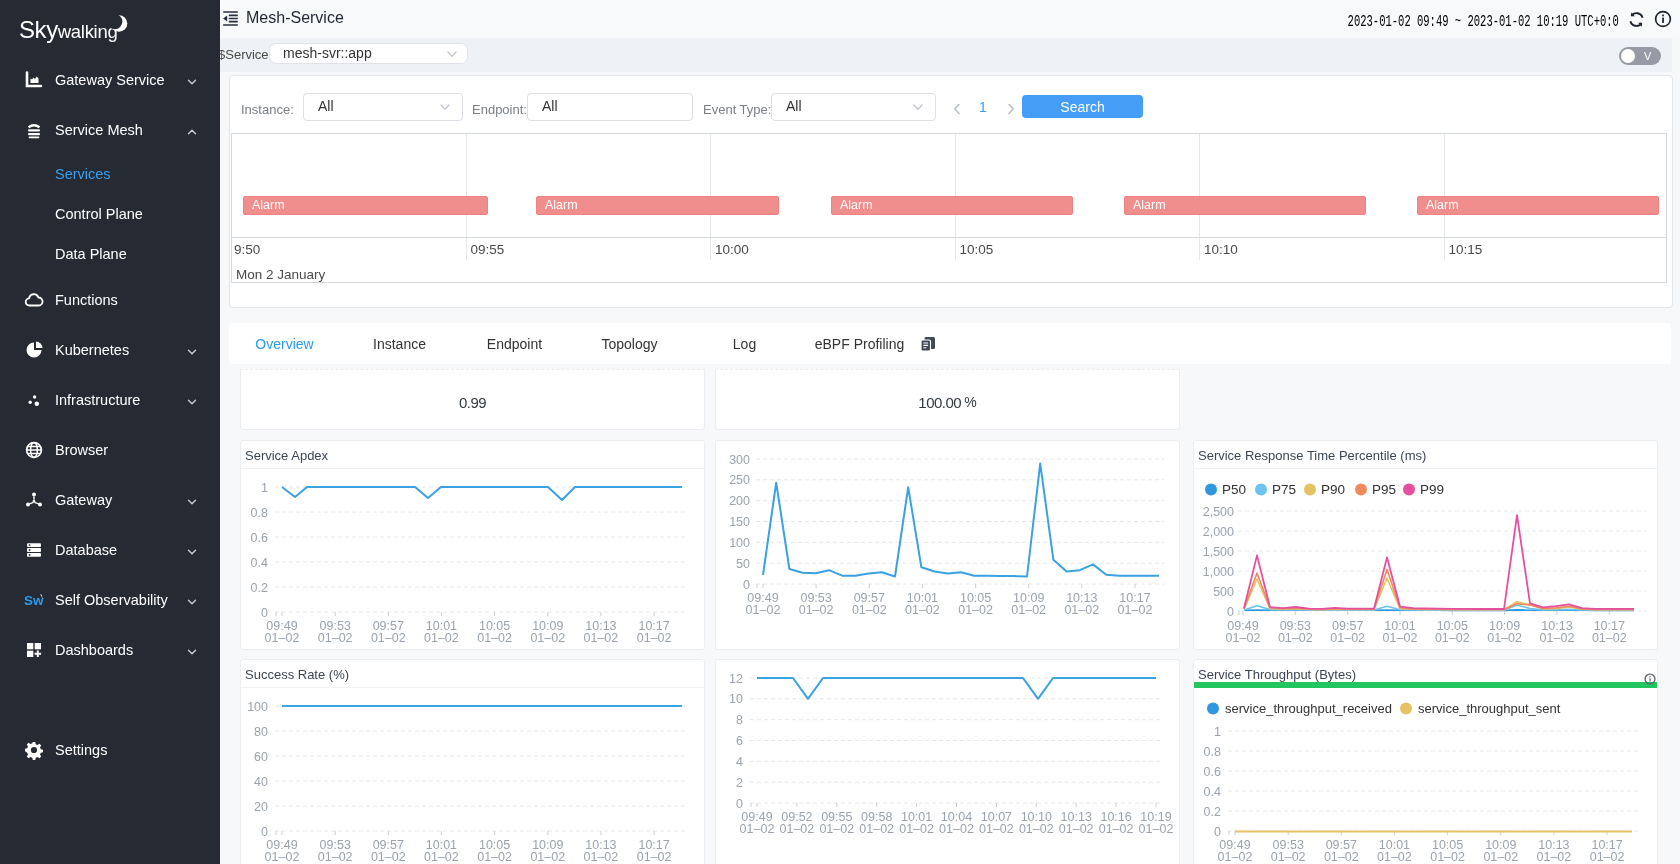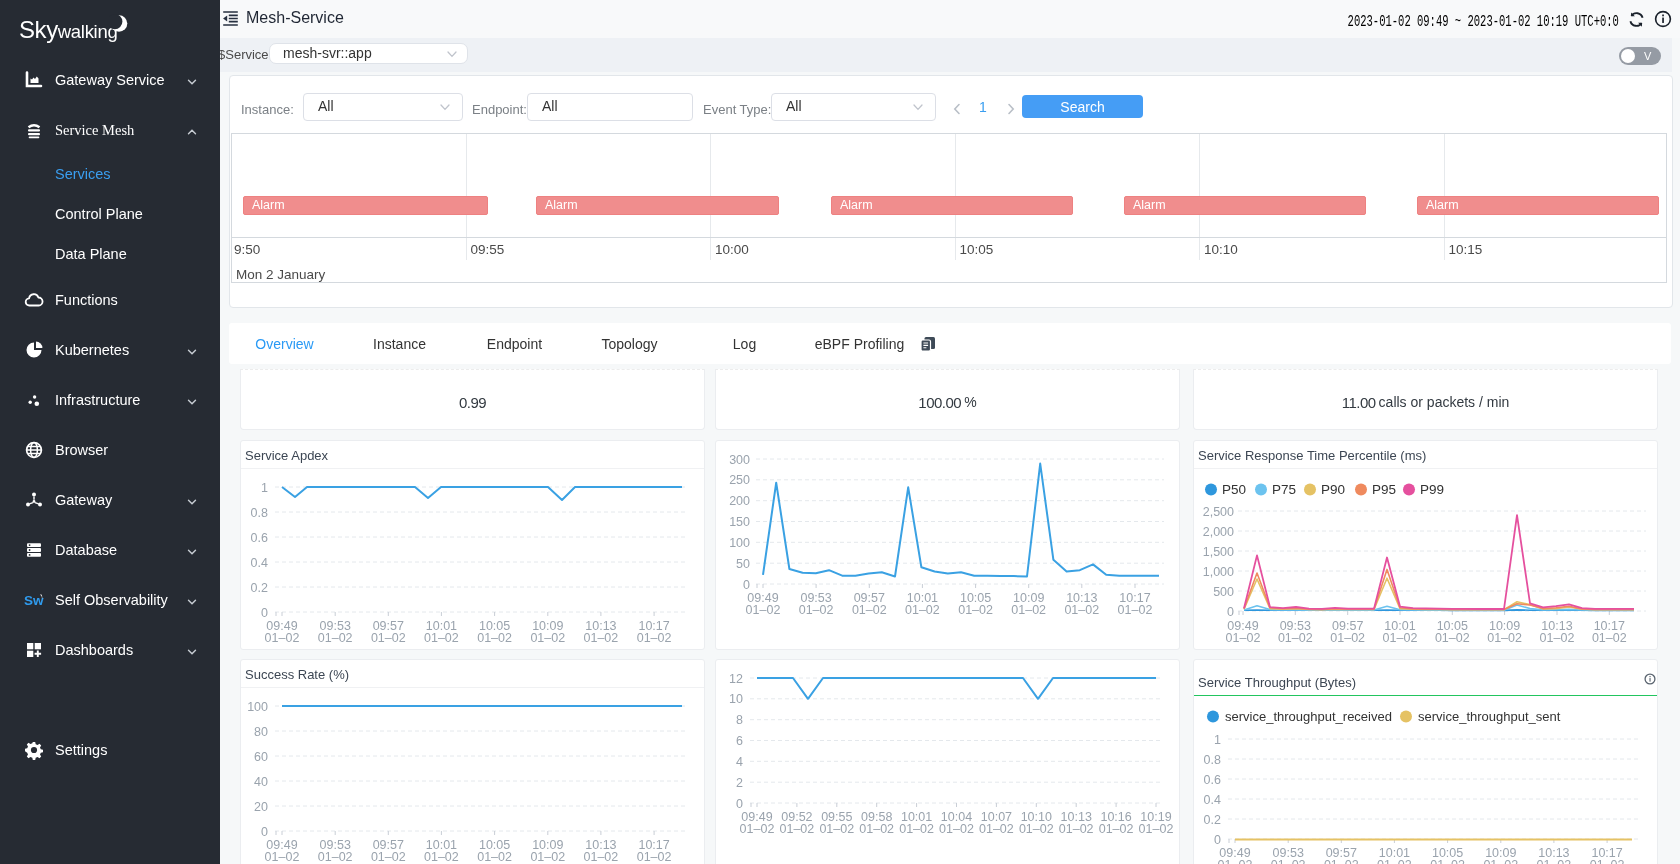--- a/index.html
+++ b/index.html
@@ -109,24 +109,20 @@
           <rect x="1" y="4" width="9.5" height="11" rx="1.5" fill="#3e4a57" stroke="#fff" stroke-width="1.2"></rect>
           <path d="M3.4 7h4.7M3.4 9.4h4.7M3.4 11.8h3" stroke="#fff" stroke-width="1.1"></path>
         </svg></div>
     </div>
 <div style="position:absolute;left:240px;top:369px;width:465px;height:61px;background:#fff;border:1px solid #ebedf0;border-top:1px dashed #ececec;border-radius:0 0 4px 4px;box-sizing:border-box;display:flex;align-items:center;justify-content:center;padding-top:5px;color:#333a41;">
       <span style="font-size:15px;letter-spacing:-0.5px;">0.99</span>
     </div>
     <div style="position:absolute;left:715px;top:369px;width:465px;height:61px;background:#fff;border:1px solid #ebedf0;border-top:1px dashed #ececec;border-radius:0 0 4px 4px;box-sizing:border-box;display:flex;align-items:center;justify-content:center;padding-top:5px;color:#333a41;">
       <span style="font-size:15px;letter-spacing:-0.5px;">100.00</span>
       <span style="font-size:14px;margin-left:3px;">%</span>
-    </div>
-    <div style="position:absolute;left:1193px;top:369px;width:465px;height:61px;background:#fff;border:1px solid #ebedf0;border-top:1px dashed #ececec;border-radius:0 0 4px 4px;box-sizing:border-box;display:flex;align-items:center;justify-content:center;padding-top:5px;color:#333a41;">
-      <span style="font-size:15px;letter-spacing:-0.5px;">11.00</span>
-      <span style="font-size:14px;margin-left:3px;">calls or packets / min</span>
     </div>
 <div style="position:absolute;left:240px;top:440px;width:465px;height:210px;background:#fff;border:1px solid #ebedf0;border-radius:3px;box-sizing:border-box;overflow:hidden;"><div style="height:28px;border-bottom:1px solid #f0f1f3;box-sizing:border-box;">
         <div style="padding:7px 0 0 4px;font-size:13px;color:#3c4653;">Service Apdex</div>
       </div><svg width="462" height="182" viewBox="0 0 462 182" font-family="Liberation Sans,sans-serif">
         <line x1="34" y1="18" x2="445" y2="18" stroke="#e4e8ec" stroke-width="1" stroke-dasharray="4 3"></line>
         <line x1="34" y1="43" x2="445" y2="43" stroke="#e4e8ec" stroke-width="1" stroke-dasharray="4 3"></line>
         <line x1="34" y1="68" x2="445" y2="68" stroke="#e4e8ec" stroke-width="1" stroke-dasharray="4 3"></line>
         <line x1="34" y1="93" x2="445" y2="93" stroke="#e4e8ec" stroke-width="1" stroke-dasharray="4 3"></line>
         <line x1="34" y1="118" x2="445" y2="118" stroke="#e4e8ec" stroke-width="1" stroke-dasharray="4 3"></line>
         <line x1="34" y1="143" x2="445" y2="143" stroke="#e4e8ec" stroke-width="1" stroke-dasharray="4 3"></line>
@@ -347,21 +343,21 @@
         <text x="320.3" y="161" text-anchor="middle" font-size="12.5" fill="#9aa3ad">10:10</text>
         <text x="320.3" y="172.5" text-anchor="middle" font-size="12.5" fill="#9aa3ad">01–02</text>
         <text x="360.2" y="161" text-anchor="middle" font-size="12.5" fill="#9aa3ad">10:13</text>
         <text x="360.2" y="172.5" text-anchor="middle" font-size="12.5" fill="#9aa3ad">01–02</text>
         <text x="400.1" y="161" text-anchor="middle" font-size="12.5" fill="#9aa3ad">10:16</text>
         <text x="400.1" y="172.5" text-anchor="middle" font-size="12.5" fill="#9aa3ad">01–02</text>
         <text x="440.0" y="161" text-anchor="middle" font-size="12.5" fill="#9aa3ad">10:19</text>
         <text x="440.0" y="172.5" text-anchor="middle" font-size="12.5" fill="#9aa3ad">01–02</text>
         <polyline points="41.0,18.0 77.0,18.0 92.0,38.8 107.0,18.0 307.0,18.0 322.0,38.8 337.0,18.0 440.0,18.0" fill="none" stroke="#3aa1e3" stroke-width="2" stroke-linejoin="round"></polyline>
       </svg></div>
-    <div style="position:absolute;left:1193px;top:659px;width:465px;height:210px;background:#fff;border:1px solid #ebedf0;border-radius:3px;box-sizing:border-box;overflow:hidden;"><div style="height:28px;border-bottom:1px solid #22c55e;box-sizing:border-box;margin-top:8px;">
+    <div style="position:absolute;left:1193px;top:659px;width:465px;height:210px;background:#fff;border:1px solid #ebedf0;border-radius:3px;box-sizing:border-box;overflow:hidden;"><div style="height:28px;border-bottom:6px solid #22c55e;box-sizing:border-box;">
         <div style="padding:7px 0 0 4px;font-size:13px;color:#3c4653;">Service Throughput (Bytes)</div>
       </div><div style="position:absolute;left:450px;top:11px;"><svg width="12" height="12" viewBox="0 0 20 20">
           <circle cx="10" cy="10" r="8.2" fill="none" stroke="#5b6570" stroke-width="2.2"></circle>
           <rect x="9.1" y="8.4" width="1.9" height="6" fill="#5b6570"></rect>
           <rect x="9.1" y="5" width="1.9" height="2" fill="#5b6570"></rect>
         </svg></div><svg width="462" height="182" viewBox="0 0 462 182" font-family="Liberation Sans,sans-serif">
         <line x1="34" y1="43" x2="445" y2="43" stroke="#e4e8ec" stroke-width="1" stroke-dasharray="4 3"></line>
         <line x1="34" y1="63" x2="445" y2="63" stroke="#e4e8ec" stroke-width="1" stroke-dasharray="4 3"></line>
         <line x1="34" y1="83" x2="445" y2="83" stroke="#e4e8ec" stroke-width="1" stroke-dasharray="4 3"></line>
         <line x1="34" y1="103" x2="445" y2="103" stroke="#e4e8ec" stroke-width="1" stroke-dasharray="4 3"></line>
@@ -413,21 +409,21 @@
       <div style="position:absolute;left:0;top:55px;width:220px;height:50px;">
         <div style="position:absolute;left:24px;top:15px;"><svg width="20" height="20" viewBox="0 0 20 20">
             <path d="M3 2.5v13.5h14" stroke="#fff" stroke-width="2.6" fill="none" stroke-linecap="round"></path>
             <path d="M6.5 13 L6.5 8.5 8 9.5 9.5 7.5 11 9 12.8 6.5 14.5 8.5 14.5 13 Z" fill="#fff"></path>
           </svg></div>
         <div style="position:absolute;left:55px;top:0;height:50px;display:flex;align-items:center;font-size:14.5px;color:#fff;">Gateway Service</div>
         <div style="position:absolute;left:186px;top:19px;"><svg width="12" height="12" viewBox="0 0 12 12">
             <path d="M2.5 4.2 6 7.8 9.5 4.2" stroke="#c7ccd3" stroke-width="1.4" fill="none" stroke-linecap="round"></path>
           </svg></div>
       </div>
-      <div style="position:absolute;left:0;top:105px;width:220px;height:50px;font-family:Liberation Serif, serif;">
+      <div style="position:absolute;left:0;top:105px;width:220px;height:50px;">
         <div style="position:absolute;left:24px;top:15px;"><svg width="20" height="20" viewBox="0 0 20 20">
             <path d="M4.5 7.2 Q10 3.2 15.5 7.2" stroke="#fff" stroke-width="2.4" fill="none"></path>
             <rect x="4" y="9.2" width="12" height="2.2" rx="1" fill="#fff"></rect>
             <rect x="4" y="13" width="12" height="2.2" rx="1" fill="#fff"></rect>
             <rect x="4.7" y="16.6" width="10.6" height="1.6" rx="0.8" fill="#fff"></rect>
           </svg></div>
         <div style="position:absolute;left:55px;top:0;height:50px;display:flex;align-items:center;font-size:14.5px;color:#fff;">Service Mesh</div>
         <div style="position:absolute;left:186px;top:19px;"><svg width="12" height="12" viewBox="0 0 12 12">
             <path d="M2.5 7.8 6 4.2 9.5 7.8" stroke="#c7ccd3" stroke-width="1.4" fill="none" stroke-linecap="round"></path>
           </svg></div>

